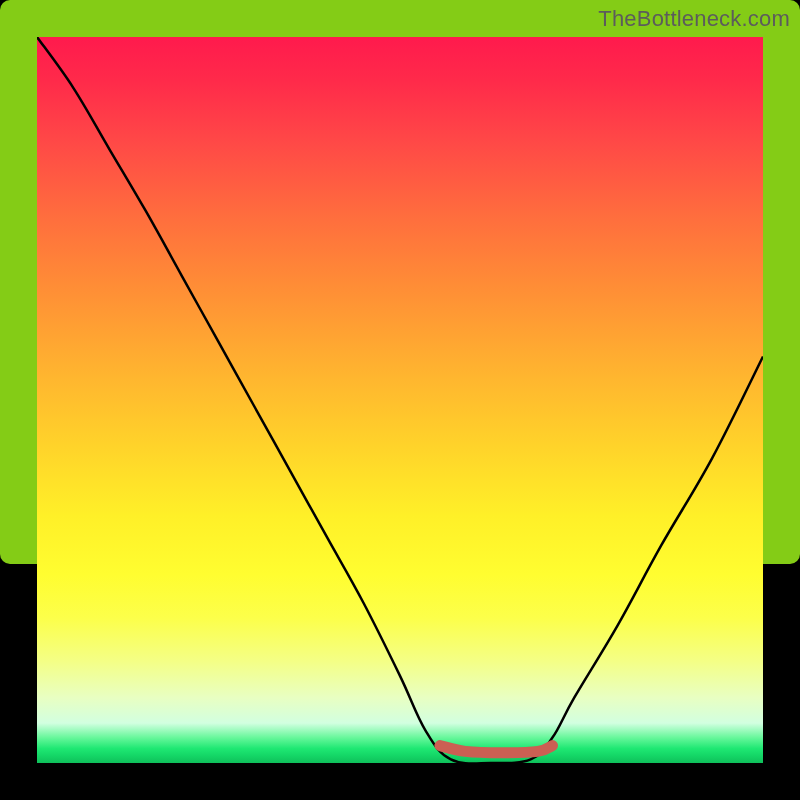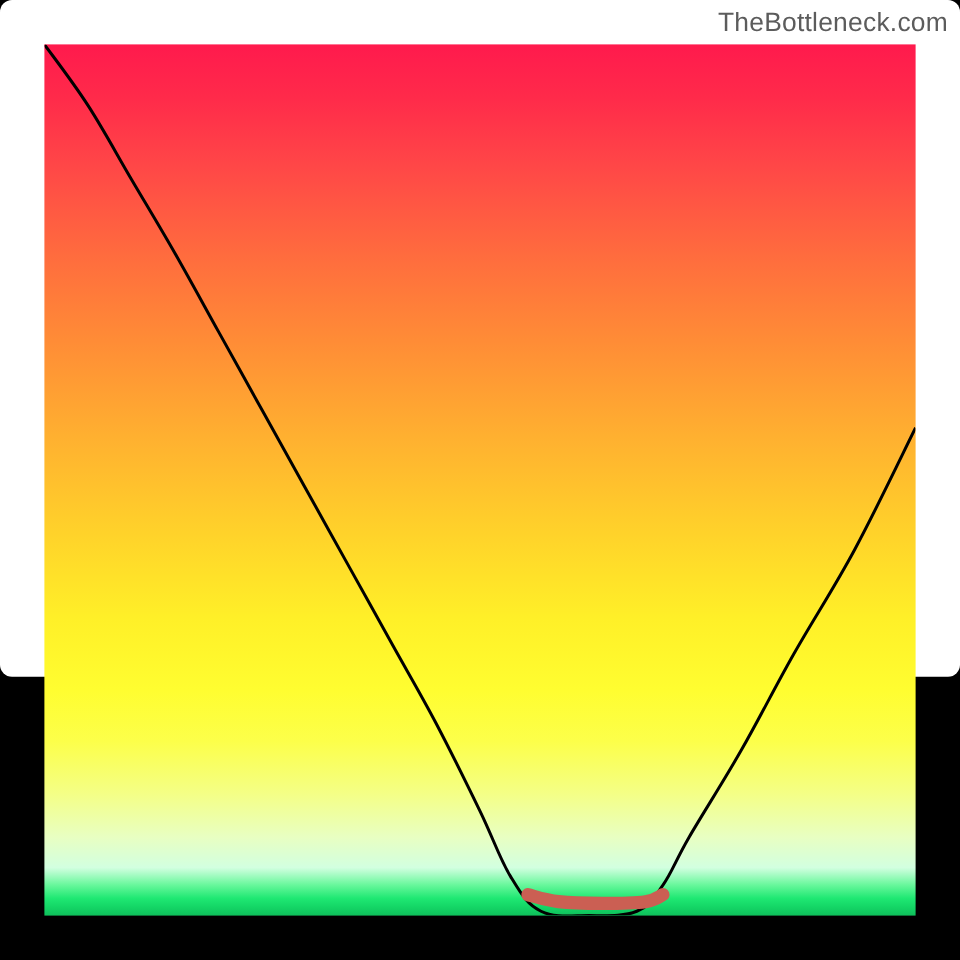--- a/index.html
+++ b/index.html
@@ -8,21 +8,21 @@
     width: 800px;
     height: 800px;
     overflow: hidden;
     background: #000;
     font-family: Arial, Helvetica, sans-serif;
   }
   .frame {
     position: relative;
     width: 800px;
     height: 564px;
-    background: #ffffff;
+    background: #84cc16;
     border-radius: 10px;
   }
   .plot {
     position: absolute;
     left: 37px;
     top: 37px;
     width: 726px;
     height: 726px;
     background: linear-gradient(to bottom,
       #ff1a4d 0%,

